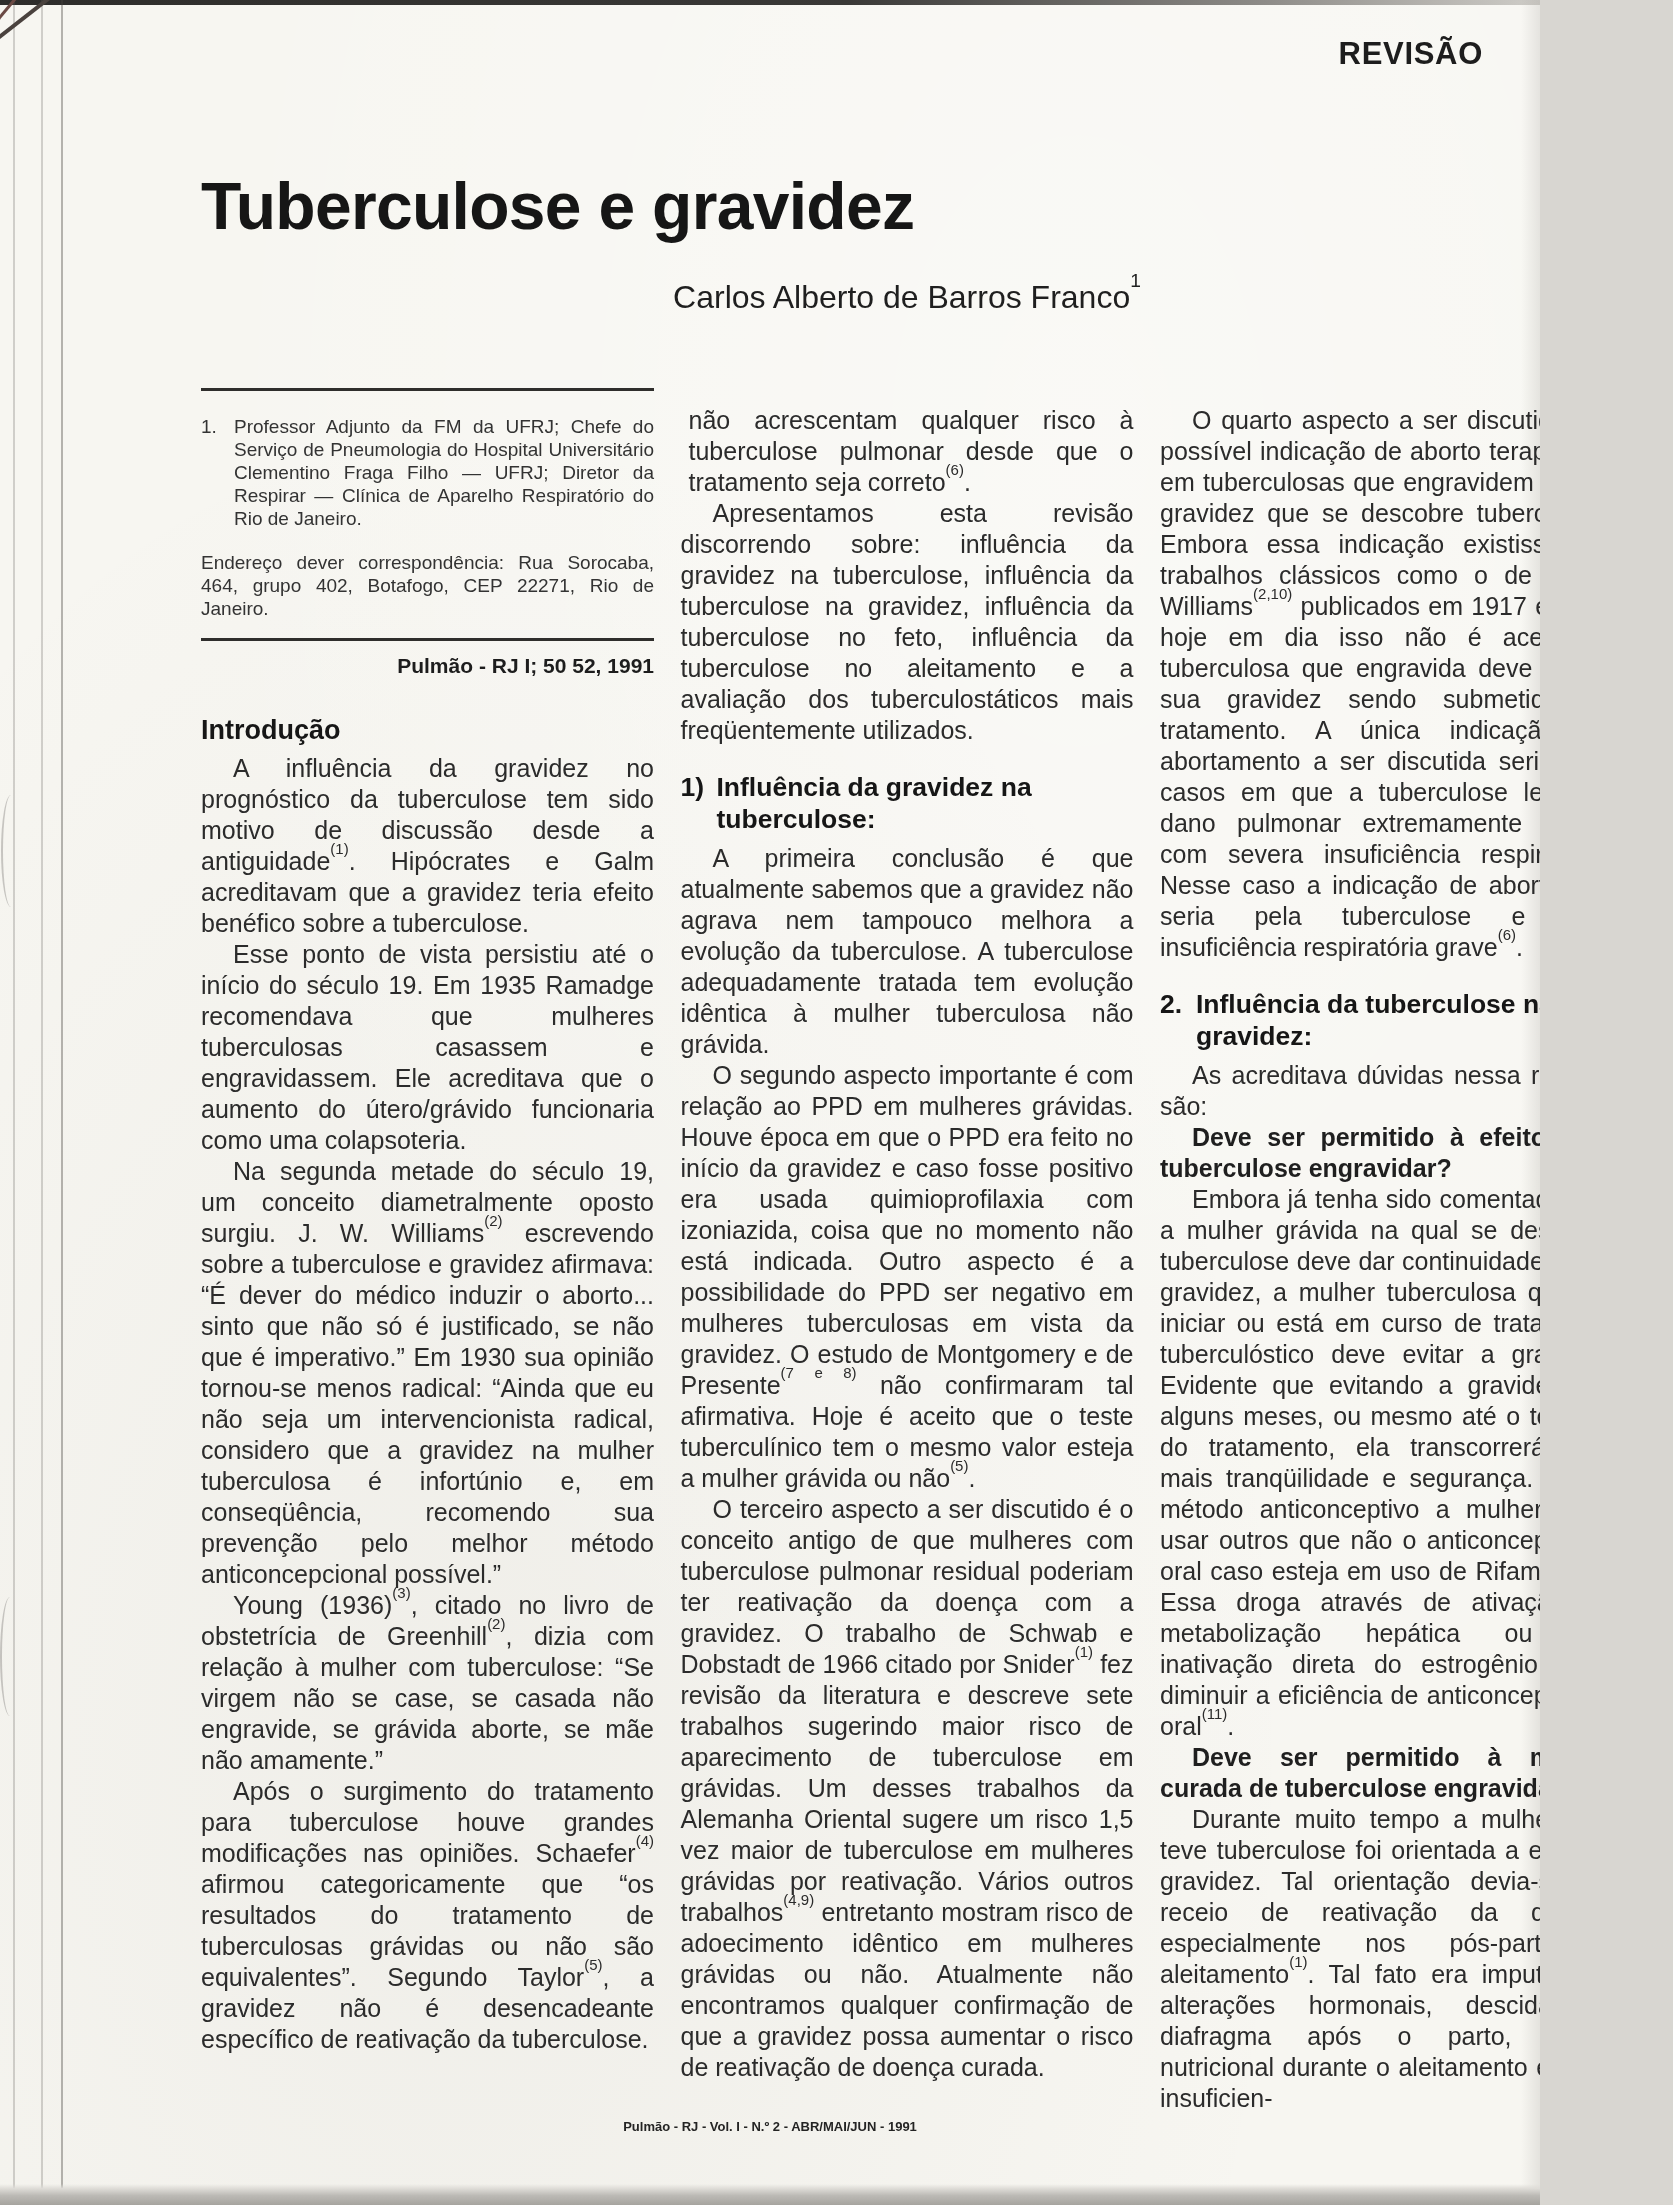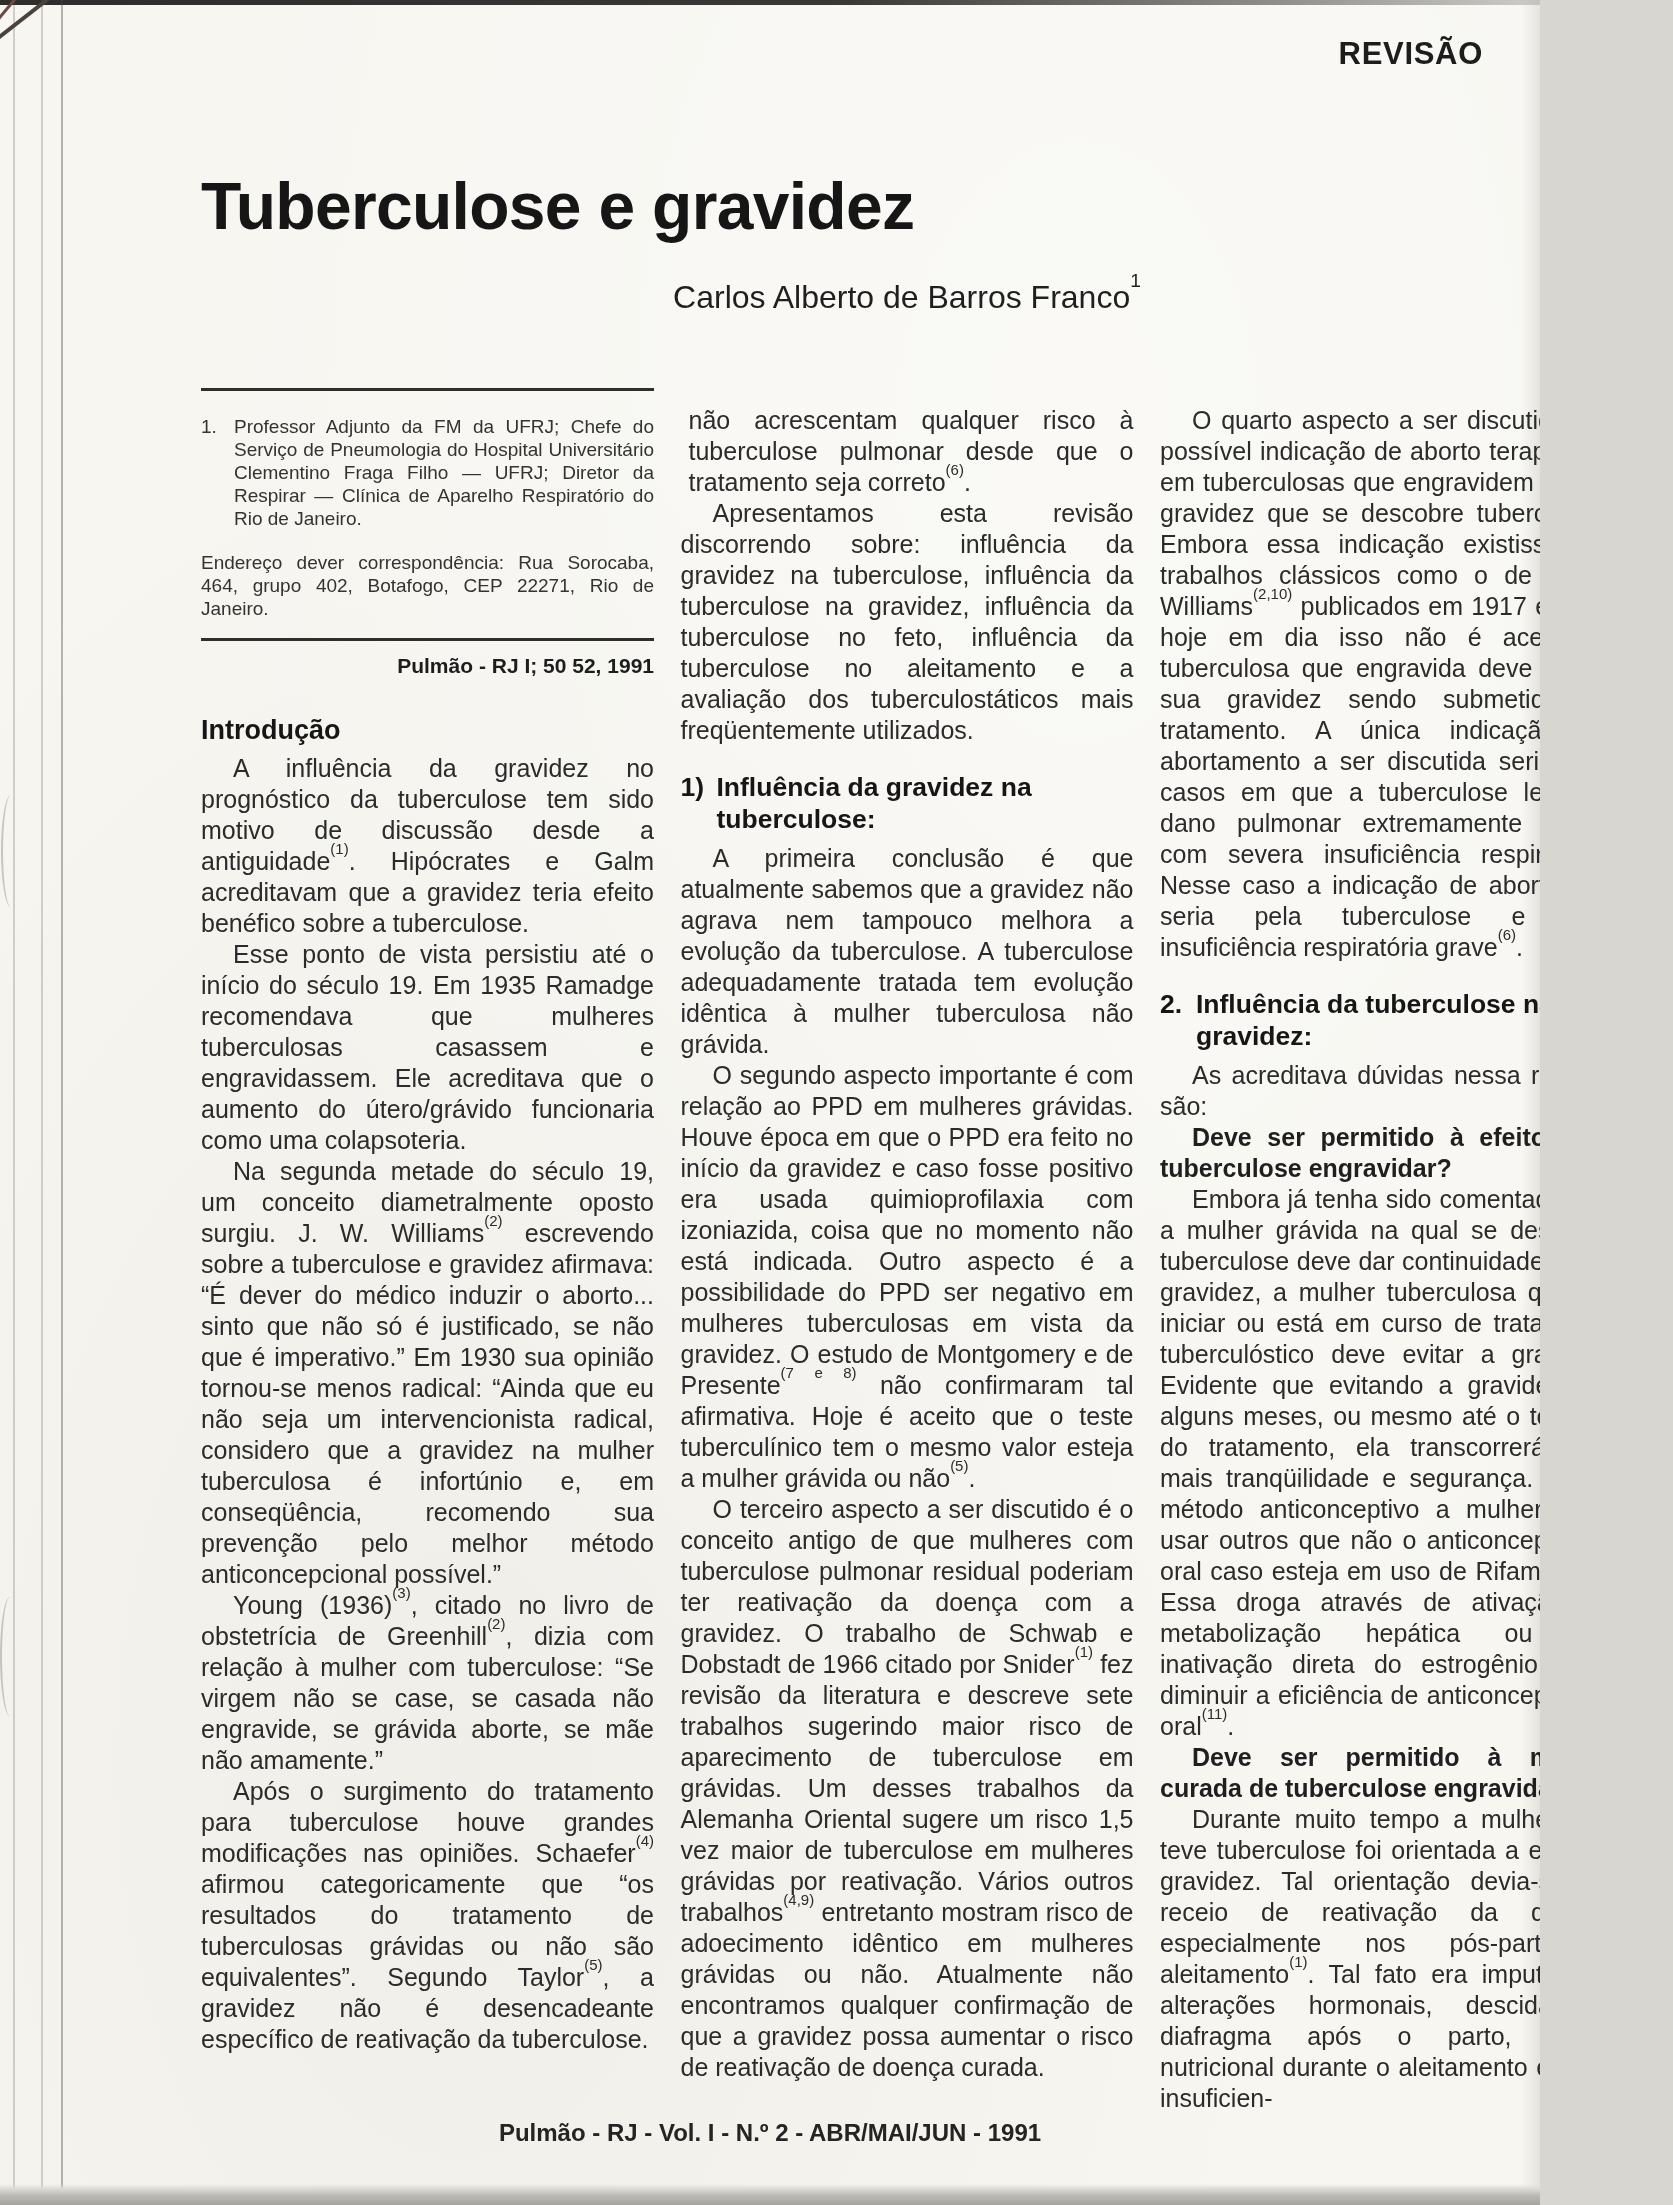--- a/index.html
+++ b/index.html
@@ -61,21 +61,21 @@
   .footnote-box{font-size:19px;line-height:23px;color:#333;}
   .footnote-item{display:flex;margin-top:24px;}
   .fn-marker{flex:0 0 33px;}
   .fn-text{flex:1;text-align:justify;}
   .fn-address{margin:21px 0 0;text-align:justify;}
   .rule.bottom{margin-top:18px;}
   .fn-citation{text-align:right;font-weight:700;font-size:21px;margin-top:12.6px;color:#1d1d1d;}
 
   
   .footer{position:absolute;top:2119px;left:0;width:100%;text-align:center;
-    font-size:24px;font-weight:700;color:#242424;}
+    font-size:13px;font-weight:700;color:#242424;}
 </style>
 </head>
 <body>
 
 <div class="page">
 
   <div class="top-edge"></div>
   <div class="left-stack"></div>
   <div class="left-stack-strong"></div>
   <div class="corner-diagonal"></div>

